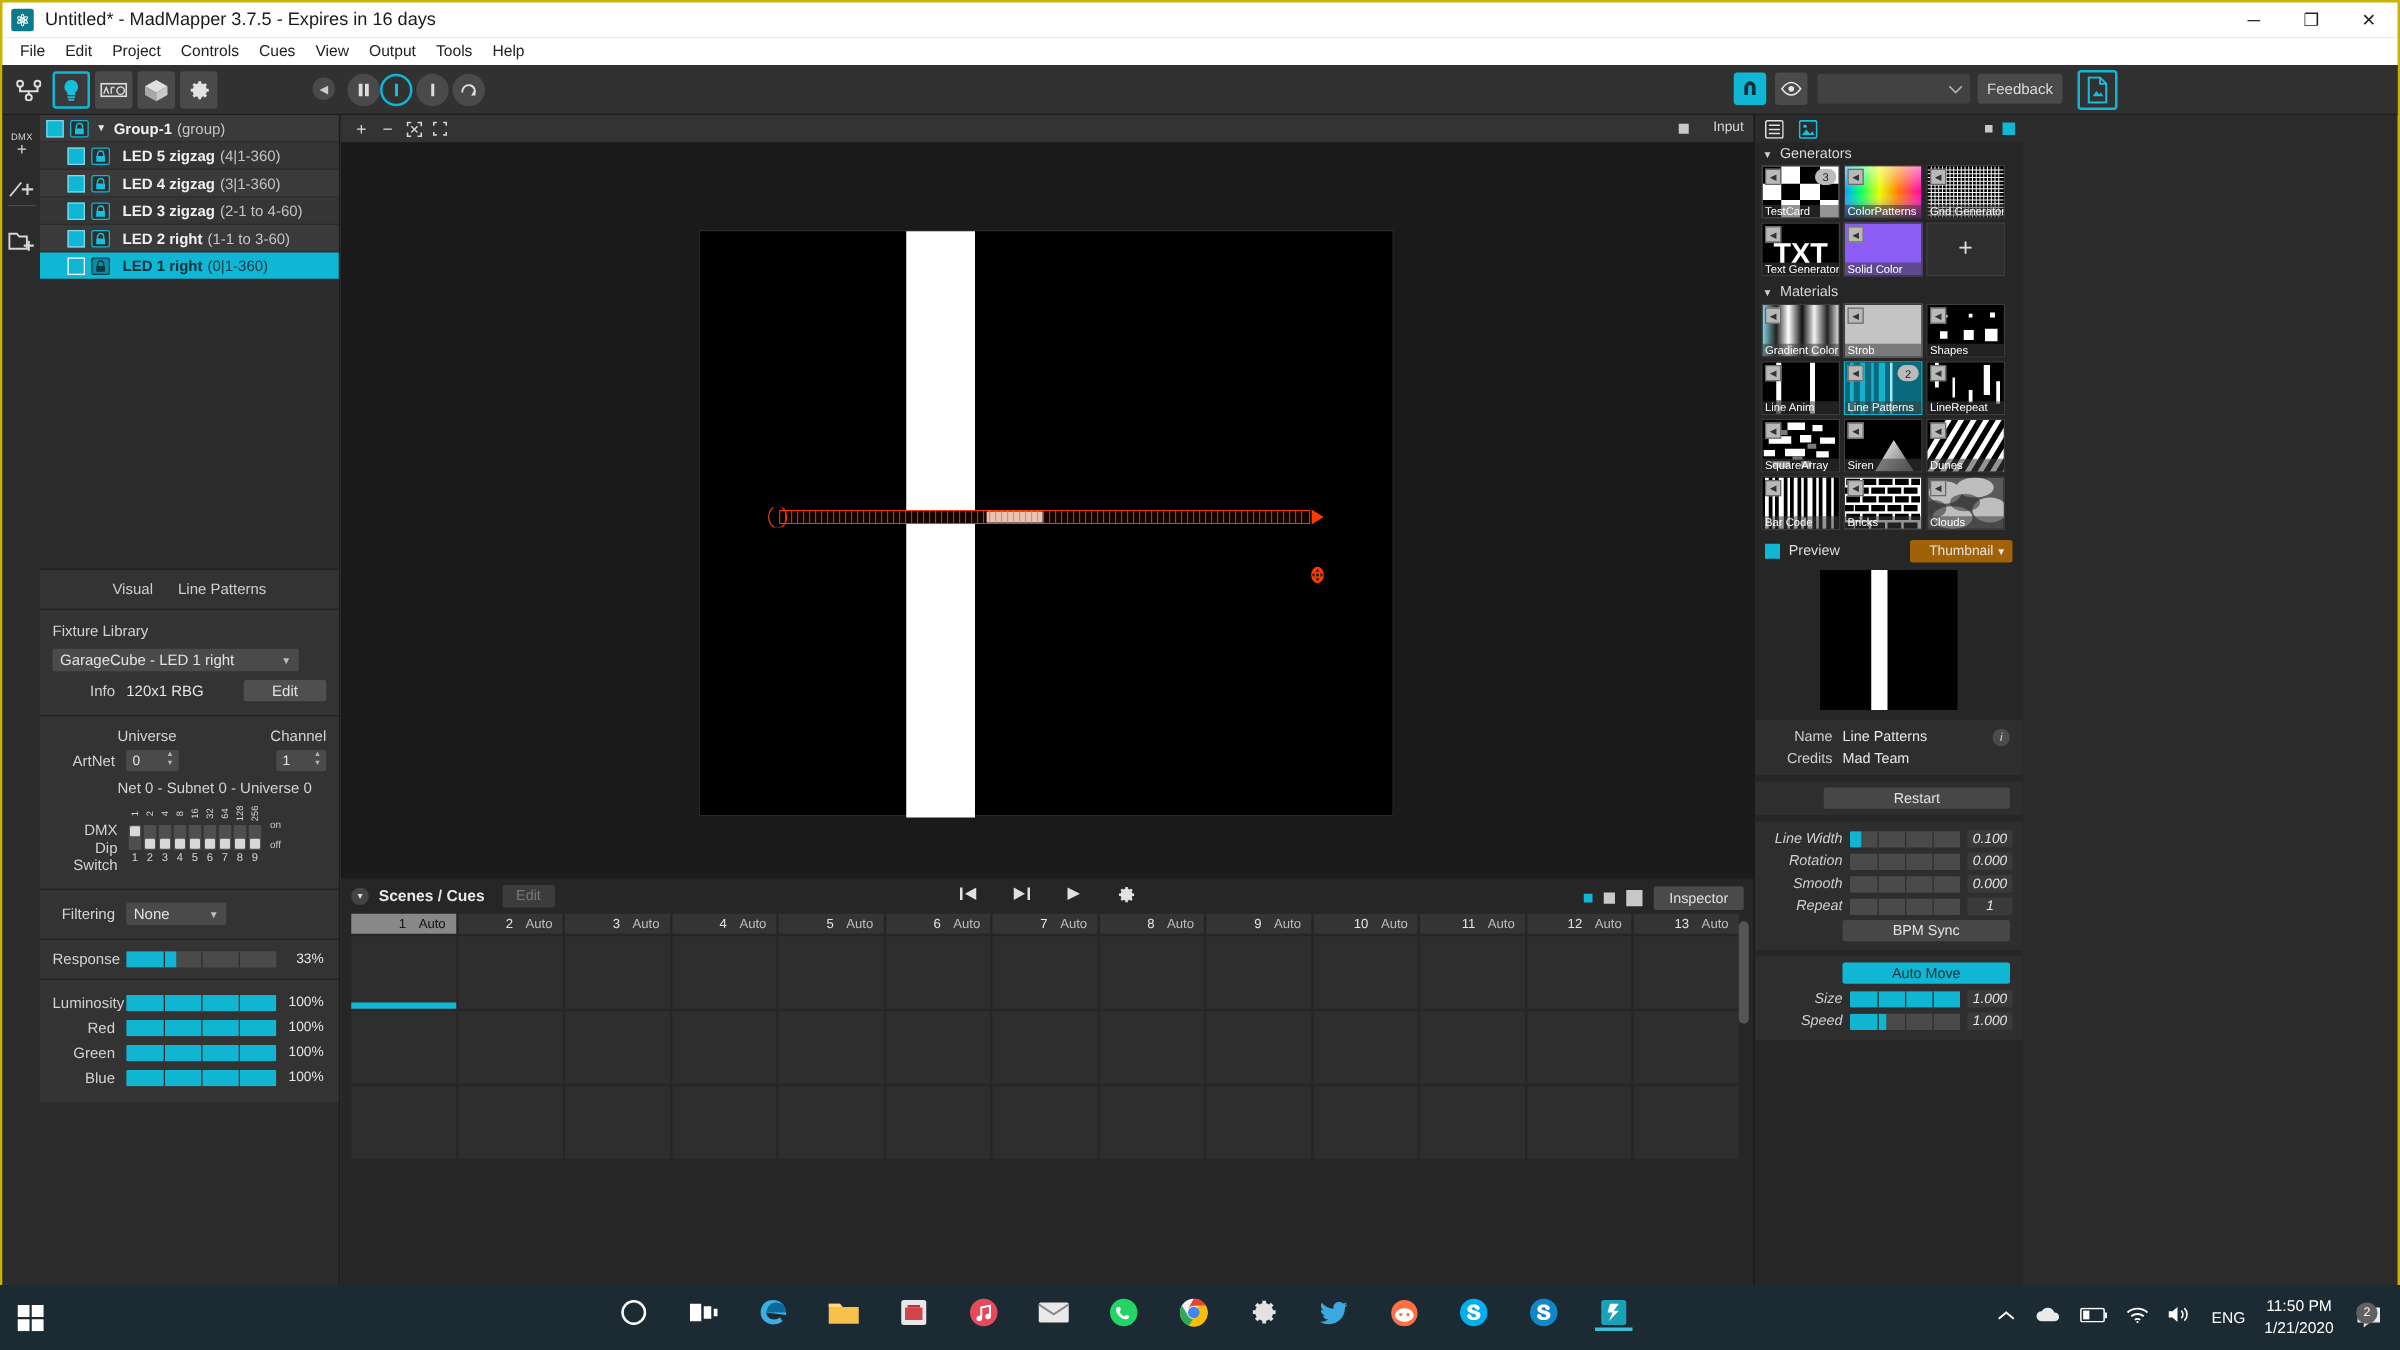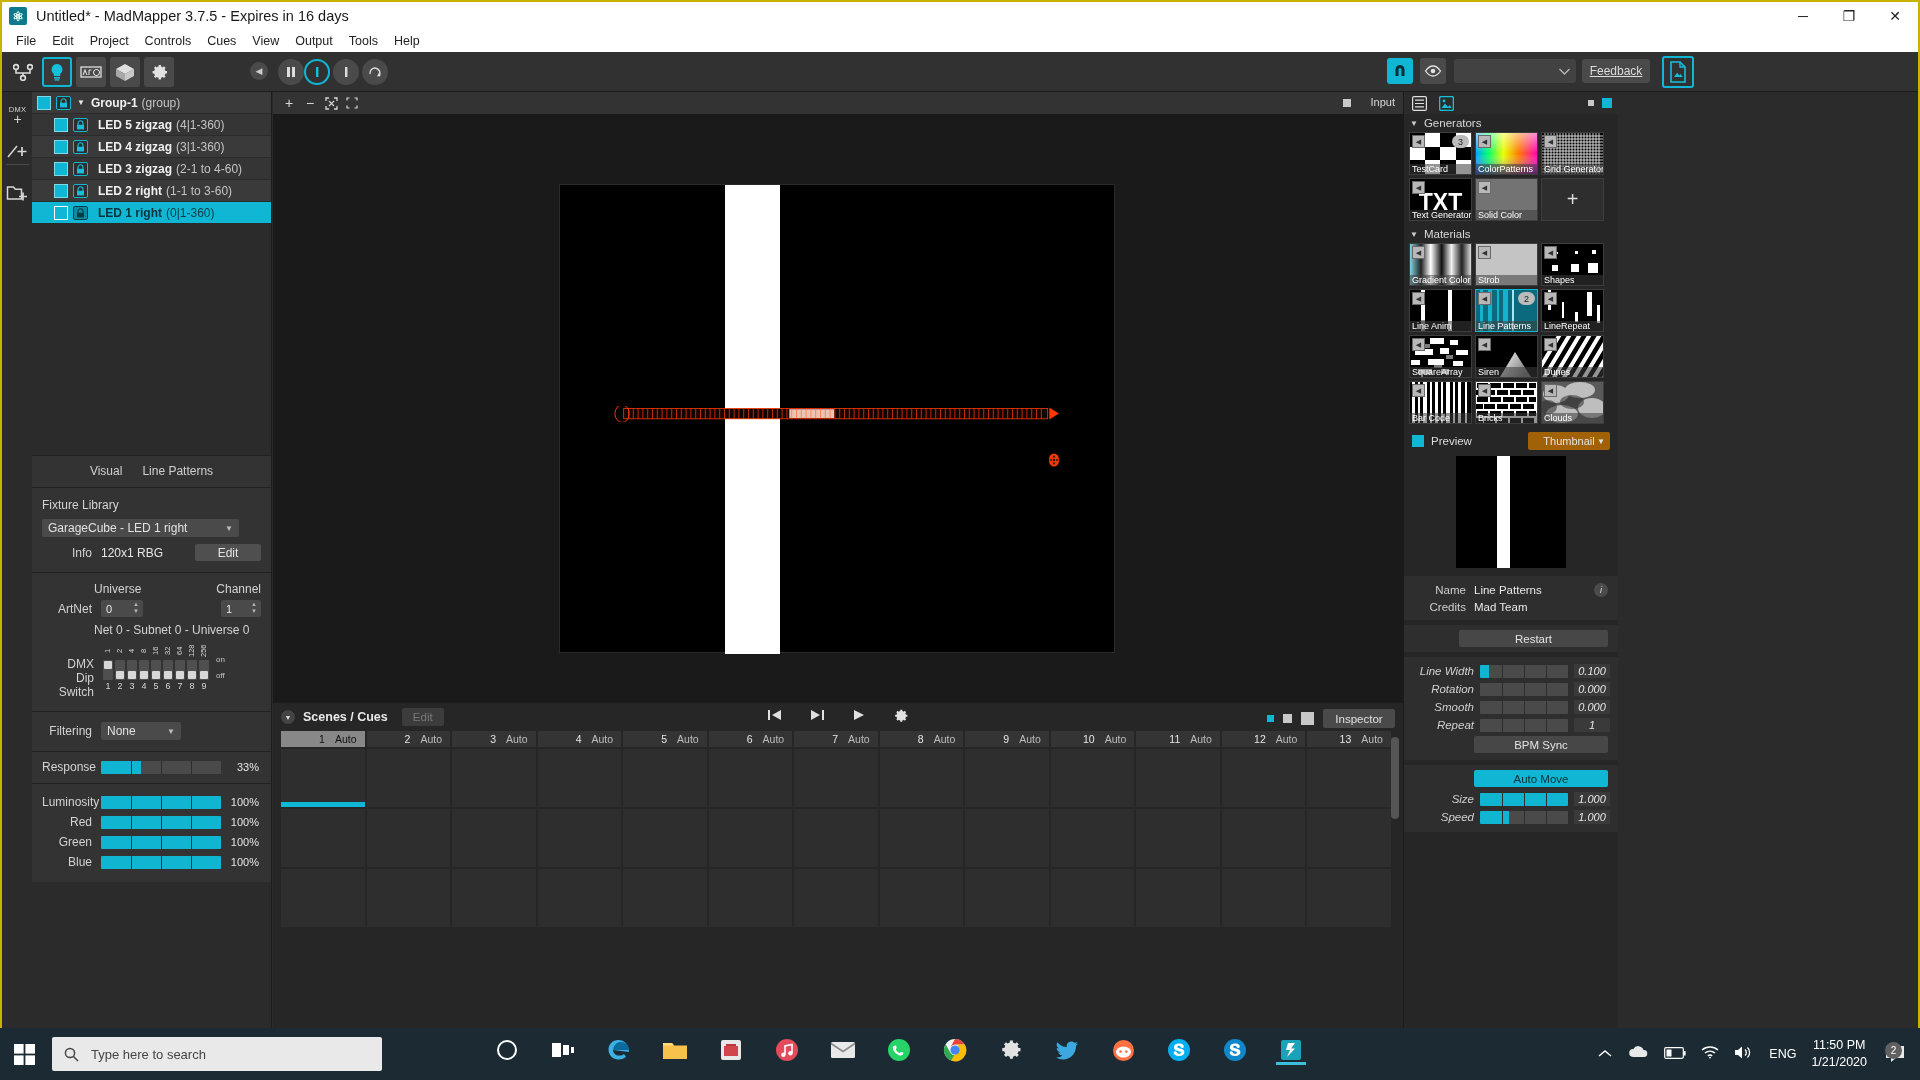--- a/index.html
+++ b/index.html
@@ -53,21 +53,21 @@
   .transport.act { background: transparent; border: 2px solid #10b7d4; }
   .snap-btn { position: absolute; left: 1385px; top: 6px; width: 26px; height: 26px;
               background: #10b7d4; border-radius: 3px; display:flex; align-items:center; justify-content:center; }
   .eye-btn { position: absolute; left: 1418px; top: 6px; width: 26px; height: 26px;
              background: #4a4a4a; border-radius: 3px; display:flex; align-items:center; justify-content:center;}
   .combo-top { position: absolute; left: 1452px; top: 7px; width: 122px; height: 24px;
                background: #424242; border-radius: 3px; display: flex; align-items: center;
                justify-content: flex-end; padding-right: 6px; }
   .feedback-btn { position: absolute; left: 1580px; top: 7px; width: 68px; height: 24px;
                   background: #4a4a4a; border-radius: 3px; color: #dcdcdc; font-size: 12px;
-                  display: flex; align-items: center; justify-content: center; text-decoration: underline; }
+                  display: flex; align-items: center; justify-content: center; }
   .doc-btn { position: absolute; left: 1660px; top: 4px; width: 32px; height: 32px;
              border: 2px solid #10b7d4; border-radius: 3px; display:flex; align-items:center; justify-content:center;}
 
   
   .leftrail { position: absolute; left: 0; top: 40px; width: 30px; height: 936px; background: #2b2b2b; }
   .rail-item { position: absolute; left: 2px; width: 27px; height: 34px; color: #cfcfcf;
                display: flex; align-items: center; justify-content: center; }
   .rail-sep { position: absolute; left: 4px; width: 23px; height: 1px; background: #4a4a4a; }
 
   
@@ -970,21 +970,21 @@
           <div class="tlabel">Grid Generator</div>
         </div>
         <div class="thumb">
           <svg width="61" height="41" viewBox="0 0 61 41" style="display:block">
             <rect width="61" height="41" fill="#000"></rect>
             <text x="30.5" y="31" font-family="Liberation Sans, sans-serif" font-size="23" font-weight="bold" fill="#fff" text-anchor="middle">TXT</text>
           </svg>
           <div class="tri">◀</div>
           <div class="tlabel">Text Generator</div>
         </div>
-        <div class="thumb" style="background:#737373">
+        <div class="thumb" style="background:#8b5cf6">
           <div class="tri">◀</div>
           <div class="tlabel">Solid Color</div>
         </div>
         <div class="thumb add">+</div>
       </div>
 
       <div class="rp-sec-title">
         <span class="cv">▼</span>
         <span class="t">Materials</span>
       </div>
@@ -1295,27 +1295,20 @@
 
   <div class="taskbar">
     <div class="tk-start">
       <svg width="21" height="21" viewBox="0 0 21 21">
           <rect x="0" y="0" width="9.6" height="9.6" fill="#fff"></rect>
           <rect x="11.4" y="0" width="9.6" height="9.6" fill="#fff"></rect>
           <rect x="0" y="11.4" width="9.6" height="9.6" fill="#fff"></rect>
           <rect x="11.4" y="11.4" width="9.6" height="9.6" fill="#fff"></rect>
         </svg>
     </div>
-    <div class="tk-search">
-      <svg width="15" height="15" viewBox="0 0 15 15">
-          <circle cx="6" cy="6" r="4.6" fill="none" stroke="#454545" stroke-width="1.5"></circle>
-          <path d="M9.5 9.5 L14 14" stroke="#454545" stroke-width="1.5"></path>
-        </svg>
-      <span>Type here to search</span>
-    </div>
     <div class="tk-icons">
       <div class="tk-ic">
         <svg width="22" height="22" viewBox="0 0 22 22">
             <circle cx="11" cy="11" r="9" fill="none" stroke="#fff" stroke-width="2"></circle>
           </svg>
       </div>
       <div class="tk-ic">
         <svg width="24" height="20" viewBox="0 0 24 20">
             <rect x="1" y="3" width="9" height="14" fill="#fff"></rect>
             <rect x="12" y="5" width="6" height="10" fill="#fff"></rect>

